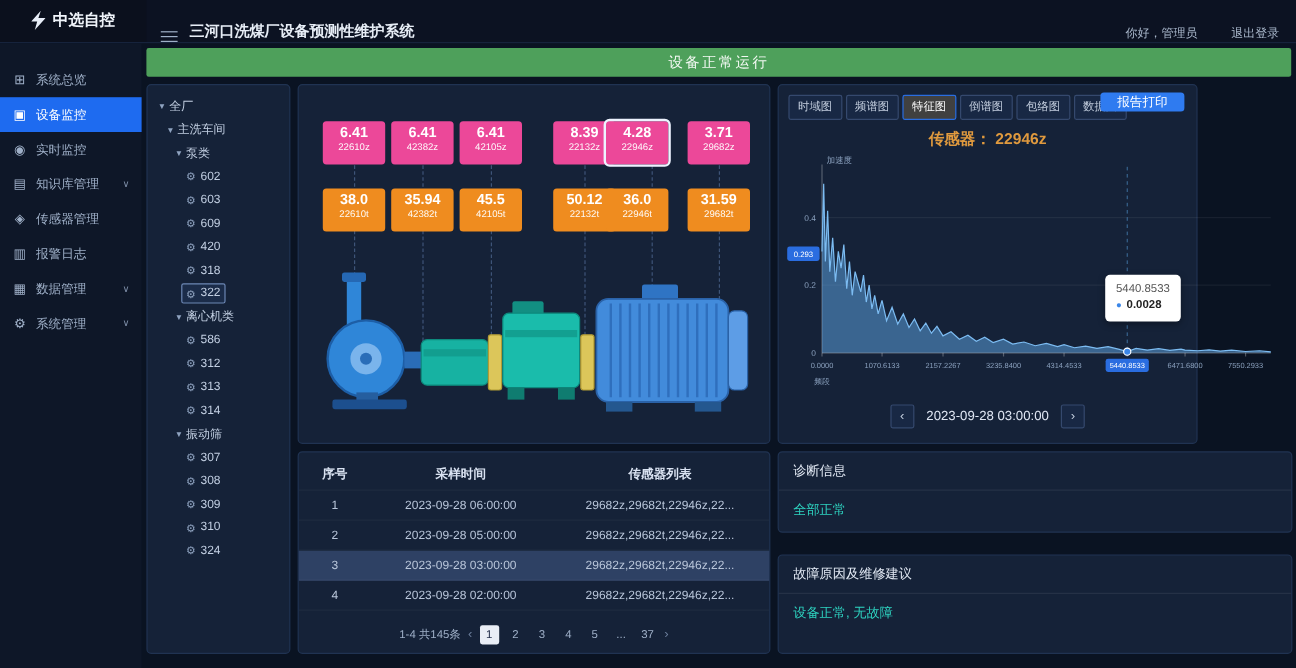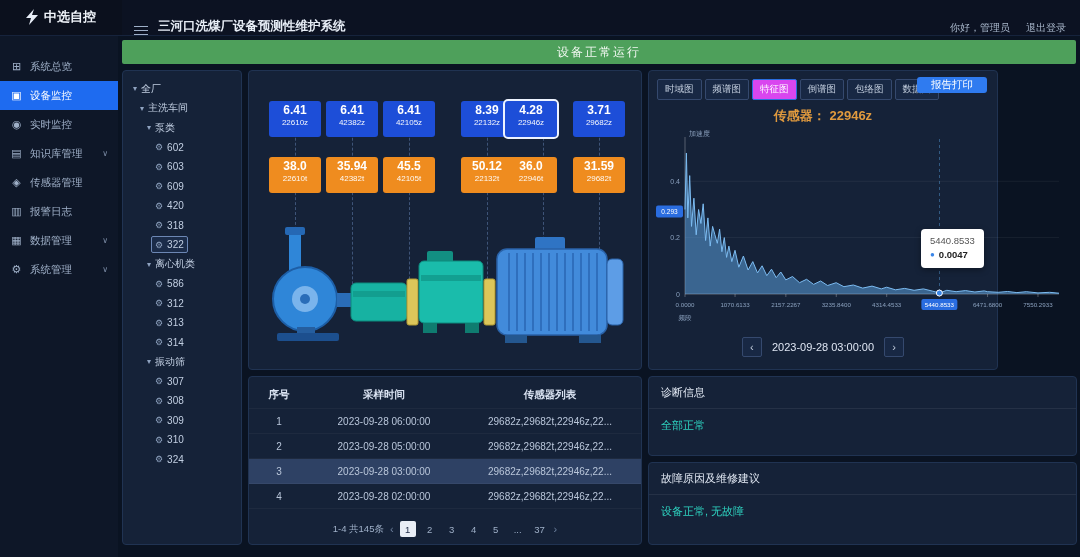--- a/index.html
+++ b/index.html
@@ -5,21 +5,21 @@
   *{margin:0;padding:0;box-sizing:border-box}
   html,body{width:1080px;height:557px}
   body{position:relative;background:#0a1322;font-family:"Liberation Sans",sans-serif;overflow:hidden;color:#dfe6f3}
 
   
   .topbar{position:absolute;top:0;left:0;width:1080px;height:36px;background:#0c1222;display:flex;align-items:flex-end;border-bottom:1px solid #16233c;z-index:5}
   .logo{width:122px;height:36px;display:flex;align-items:center;justify-content:center;gap:6px;background:#0b101d;font-size:13px;font-weight:bold;color:#f0f4fa}
   .hamburger{margin-left:12px;width:14px;display:flex;flex-direction:column;gap:2.5px;cursor:pointer}
   .hamburger span{display:block;height:1.5px;background:#9fb0c8}
   .app-title{margin-left:10px;font-size:12.5px;font-weight:600;color:#e6ecf5}
-  .topbar-right{margin-left:auto;margin-right:14px;display:flex;gap:16px;font-size:10px;color:#aab8cc}
+  .topbar-right{margin-left:auto;margin-right:14px;display:flex;gap:28px;font-size:10px;color:#aab8cc}
   .topbar-right .link{cursor:pointer}
 
   
   .status-banner{position:absolute;left:122px;top:40px;width:954px;height:24px;background:#4ea05b;border-radius:2px;display:flex;align-items:center;justify-content:center;font-size:12px;color:#f2f8f2;letter-spacing:2px}
 
   
   .sidebar{position:absolute;left:0;top:36px;width:118px;height:521px;background:#0e1728;padding-top:16px}
   .side-item{height:29px;display:flex;align-items:center;gap:7px;padding:0 10px;font-size:10.5px;color:#9fb0c8;cursor:pointer}
   .side-item .si-icon{font-size:11px;width:13px;text-align:center;flex:0 0 auto}
   .side-item.active{background:#1e6bf0;color:#fff}
@@ -35,21 +35,21 @@
   .tnode .caret{font-size:8px;color:#8fa3c0}
   .tnode .leafico{font-size:9px;color:#8fa3c0}
   .d0{padding-left:2px}.d1{padding-left:9px}.d2{padding-left:16px}.d3{padding-left:24px}
   .tnode.selected .nwrap{border-color:#6c87b4;border-radius:2px;background:#1b2c49}
 
   
   .device-panel{left:248px;top:70px;width:394px;height:300px}
   .sensor-box{position:absolute;width:52px;height:36px;border-radius:3px;text-align:center;color:#fff;z-index:3;padding-top:3px;cursor:pointer}
   .sb-val{font-size:12px;font-weight:bold;line-height:13px}
   .sb-id{font-size:8px;opacity:.95;line-height:10px;margin-top:1px}
-  .green{background:#1d4ed8}.orange{background:#ef8c1f}
+  .green{background:#ec4899}.orange{background:#ef8c1f}
   .row-top{top:30px}.row-bot{top:86px}
   .c1{left:20px}.c2{left:77px}.c3{left:134px}.c4{left:212px}.c5{left:256px}.c6{left:324px}
   .selected-sensor{outline:2px solid #edf3ff}
   .connector{position:absolute;top:42px;height:206px;width:0;border-left:1px dashed #3e5478;z-index:1}
   .k1{left:46px}.k2{left:103px}.k3{left:160px}.k4{left:238px}.k5{left:294px}.k6{left:350px}
   .machines{position:absolute;left:8px;top:128px;z-index:2}
 
   
   .table-panel{left:248px;top:376px;width:394px;height:169px;padding-top:5px}
   .trow{display:grid;grid-template-columns:60px 150px 1fr;align-items:center;height:25px;font-size:10px;color:#b9c6da;text-align:center;border-bottom:1px solid rgba(255,255,255,.04)}
@@ -58,37 +58,37 @@
   .trow div{overflow:hidden;text-overflow:ellipsis;white-space:nowrap;padding:0 4px}
   .pager{position:absolute;bottom:7px;left:0;width:100%;display:flex;align-items:center;justify-content:center;gap:6px;font-size:9.5px;color:#9fb0c8}
   .pg{min-width:16px;height:16px;display:flex;align-items:center;justify-content:center;border-radius:2px;cursor:pointer;padding:0 2px}
   .pg.active{background:#e9eef6;color:#1d2946}
   .pg-arrow{color:#6c7f9c;font-size:11px;cursor:pointer}
 
   
   .chart-panel{left:648px;top:70px;width:350px;height:300px}
   .tabs{position:absolute;left:8px;top:8px;display:flex;gap:3px}
   .tab{background:#182844;border:1px solid #35496e;color:#c3cede;font-size:9.5px;padding:3px 7px;border-radius:2px;cursor:pointer;font-family:inherit}
-  .tab.active{background:#d946ef;border-color:#2a6de0;color:#fff}
+  .tab.active{background:#404040;border-color:#2a6de0;color:#fff}
   .print-btn{position:absolute;right:10px;top:6px;background:#2f7bf0;border:none;color:#fff;font-size:10.5px;padding:1px 14px;border-radius:3px;cursor:pointer;font-family:inherit}
   .chart-title{position:absolute;top:36px;left:0;width:100%;text-align:center;font-size:13px;font-weight:bold;color:#e09a3e}
   #spectrum-svg{position:absolute;left:6px;top:56px}
   #spectrum-svg text{font-family:"Liberation Sans",sans-serif}
   .tooltip{position:absolute;left:272px;top:158px;background:#fff;border-radius:4px;padding:5px 9px;font-size:9.5px;color:#555;z-index:4;box-shadow:0 2px 6px rgba(0,0,0,.35);line-height:1.5}
   .tt-row{display:flex;align-items:center;gap:4px;color:#222;font-weight:bold}
   .tt-dot{color:#3a86e8;font-size:8px}
   .date-nav{position:absolute;top:266px;left:0;width:100%;display:flex;align-items:center;justify-content:center;gap:10px}
   .dn-btn{width:20px;height:20px;background:#182844;border:1px solid #35496e;color:#c3cede;border-radius:2px;font-size:11px;display:flex;align-items:center;justify-content:center;cursor:pointer;font-family:inherit}
   .dn-date{font-size:11px;color:#dfe6f3}
 
   
   .info-title{padding:8px 12px;font-size:11px;color:#e3eaf5;border-bottom:1px solid rgba(255,255,255,.07)}
   .info-body{padding:7px 12px;font-size:11px;color:#2ed3c0;line-height:1.8}
   .info-body .iline{cursor:pointer}
-  .diag-panel{left:648px;top:376px;width:429px;height:80px}
+  .diag-panel{left:648px;top:376px;width:429px;height:68px}
   .fault-panel{left:648px;top:462px;width:429px;height:83px}
 </style>
 </head>
 <body>
 
 <div class="topbar">
   <div class="logo">
     <svg width="12" height="16" viewBox="0 0 12 16">
         <polygon points="8,0 0,9 5,9 3,16 12,6 6,6" fill="#e8eef8"></polygon>
       </svg>
@@ -441,21 +441,21 @@
       <path d="M30.0,82.5L31.4,26.1L32.8,90.9L34.7,48.6L36.5,99.4L38.9,71.2L41.2,107.8L43.6,82.5L45.9,96.5L48.2,76.8L50.6,113.5L52.9,90.9L55.2,119.1L57.6,99.4L59.9,107.8L62.3,116.3L64.6,102.2L66.9,124.7L69.3,110.6L71.6,130.4L73.9,119.1L76.8,134.6L80.0,123.3L83.8,140.2L88.4,129.0L93.1,143.0L97.8,134.6L102.5,145.9L107.1,138.8L111.8,148.7L116.5,142.2L121.2,150.7L125.8,145.0L130.8,152.9L137.5,149.5L144.5,155.7L151.6,152.3L158.6,157.4L165.6,154.0L172.6,158.5L181.2,155.7L188.9,159.7L198.3,158.0L207.7,161.1L217.0,159.1L226.3,161.9L231.7,160.2L240.4,162.8L249.7,161.4L259.1,163.3L268.4,161.9L277.8,164.2L284.3,166.0L291.8,163.3L301.1,164.7L310.5,163.6L319.9,165.0L329.2,163.9L332.5,164.7L343.2,165.3L352.6,164.5L361.9,165.6L371.3,164.7L383.0,165.9L394.6,165.3L404.0,166.2L404.0,167L30.0,167Z" fill="rgba(96,168,232,0.5)"></path>
       <path d="M30.0,82.5L31.4,26.1L32.8,90.9L34.7,48.6L36.5,99.4L38.9,71.2L41.2,107.8L43.6,82.5L45.9,96.5L48.2,76.8L50.6,113.5L52.9,90.9L55.2,119.1L57.6,99.4L59.9,107.8L62.3,116.3L64.6,102.2L66.9,124.7L69.3,110.6L71.6,130.4L73.9,119.1L76.8,134.6L80.0,123.3L83.8,140.2L88.4,129.0L93.1,143.0L97.8,134.6L102.5,145.9L107.1,138.8L111.8,148.7L116.5,142.2L121.2,150.7L125.8,145.0L130.8,152.9L137.5,149.5L144.5,155.7L151.6,152.3L158.6,157.4L165.6,154.0L172.6,158.5L181.2,155.7L188.9,159.7L198.3,158.0L207.7,161.1L217.0,159.1L226.3,161.9L231.7,160.2L240.4,162.8L249.7,161.4L259.1,163.3L268.4,161.9L277.8,164.2L284.3,166.0L291.8,163.3L301.1,164.7L310.5,163.6L319.9,165.0L329.2,163.9L332.5,164.7L343.2,165.3L352.6,164.5L361.9,165.6L371.3,164.7L383.0,165.9L394.6,165.3L404.0,166.2" fill="none" stroke="#7cbcf2" stroke-width="1"></path>
       <rect x="1" y="78.42727272727275" width="27" height="12" rx="2" fill="#2a6de0"></rect>
       <text x="14.5" y="86.92727272727275" text-anchor="middle" font-size="6.5" fill="#fff">0.293</text>
       <circle cx="284.359891775" cy="166.04181818181817" r="3" fill="#3a86e8" stroke="#fff" stroke-width="1"></circle>
     </svg>
   <div class="tooltip">
     <div>5440.8533</div>
     <div class="tt-row">
       <span class="tt-dot">●</span>
-      <span>0.0047</span>
+      <span>0.0028</span>
     </div>
   </div>
   <div class="date-nav">
     <button class="dn-btn">‹</button>
     <span class="dn-date">2023-09-28 03:00:00</span>
     <button class="dn-btn">›</button>
   </div>
 </div>
 
 <div class="panel diag-panel">

